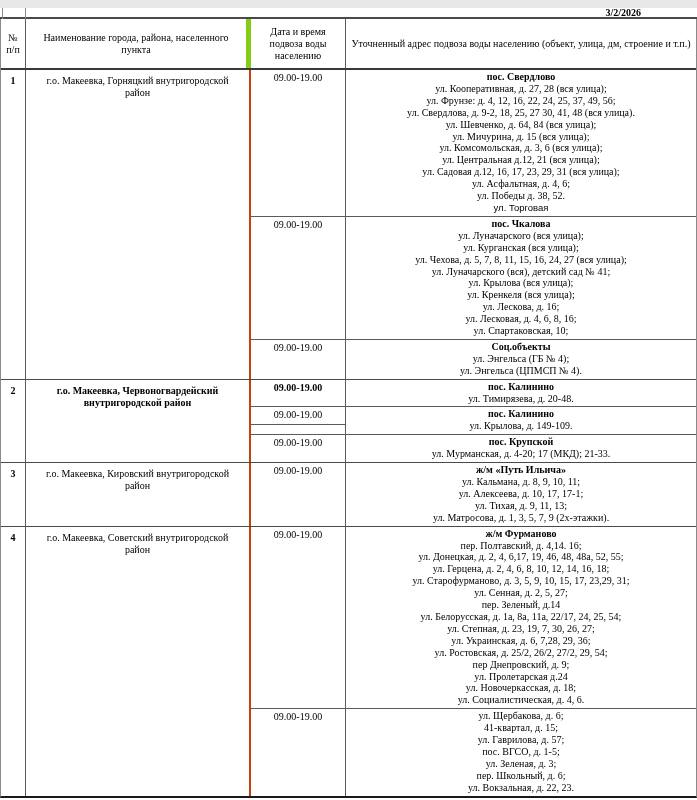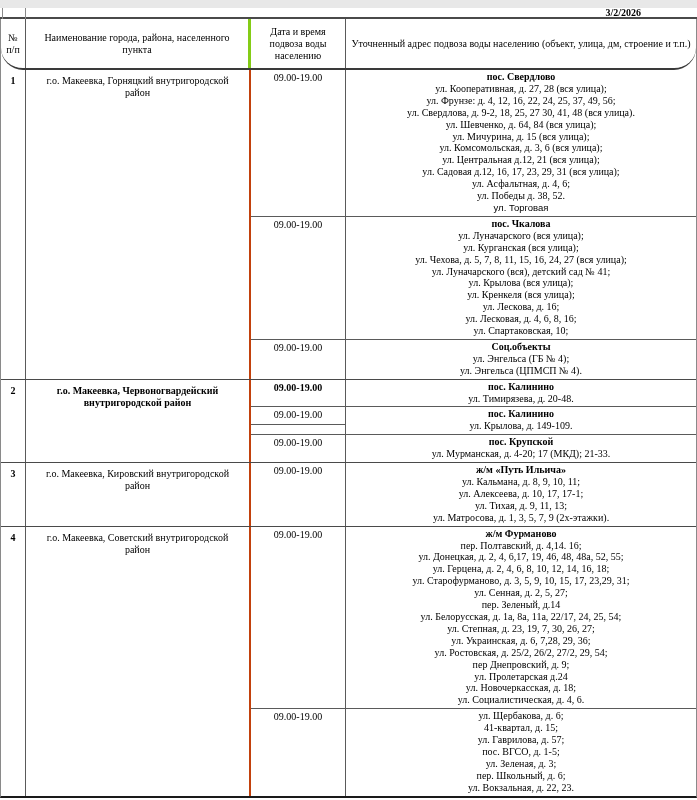--- a/index.html
+++ b/index.html
@@ -10,25 +10,25 @@
   }
   .topband { height:11px; position:relative; border-bottom:2px solid #4a4a4a; }
   .topband .vseg { position:absolute; top:0; height:11px; width:0; border-left:1px solid #8a8a8a; }
   .topband .v1 { left:2px; }
   .topband .v2 { left:25px; }
   .date-label { position:absolute; right:56px; top:-1px; font-weight:bold; font-size:10px; line-height:11px; }
   .tbl {
     border-left:1px solid #8a8a8a; border-right:1px solid #8a8a8a;
     border-bottom:2px solid #1a1a1a; width:697px;
   }
-  .hrow { display:flex; min-height:51px; border-bottom:2px solid #3a3a3a;border-radius:22px; }
+  .hrow { display:flex; min-height:51px; border-bottom:2px solid #3a3a3a; }
   .hcell { display:flex; align-items:center; justify-content:center; text-align:center;
            font-size:10px; line-height:12px; padding:2px 3px; }
   .w1 { width:25px; border-right:1px solid #5a5a5a; }
-  .w2 { width:225px; border-right:3px solid #84cc16; }
+  .w2 { width:225px; border-right:5px solid #84cc16; }
   .w3 { width:95px; border-right:1px solid #5a5a5a; }
   .w4 { flex:1; }
   .mrow { display:flex; }
   .mrow + .mrow { border-top:1px solid #4a4a4a; }
   .numcell { width:25px; border-right:1px solid #5a5a5a; text-align:center;
              font-weight:bold; font-size:10px; padding-top:5px; }
   .namecell { width:225px; border-right:2px solid #c2410c; text-align:center;
               font-size:10px; line-height:12px; padding:5px 8px 0 8px; }
   .subcol { flex:1; display:flex; flex-direction:column; }
   .subrow { display:flex; flex:1; }

